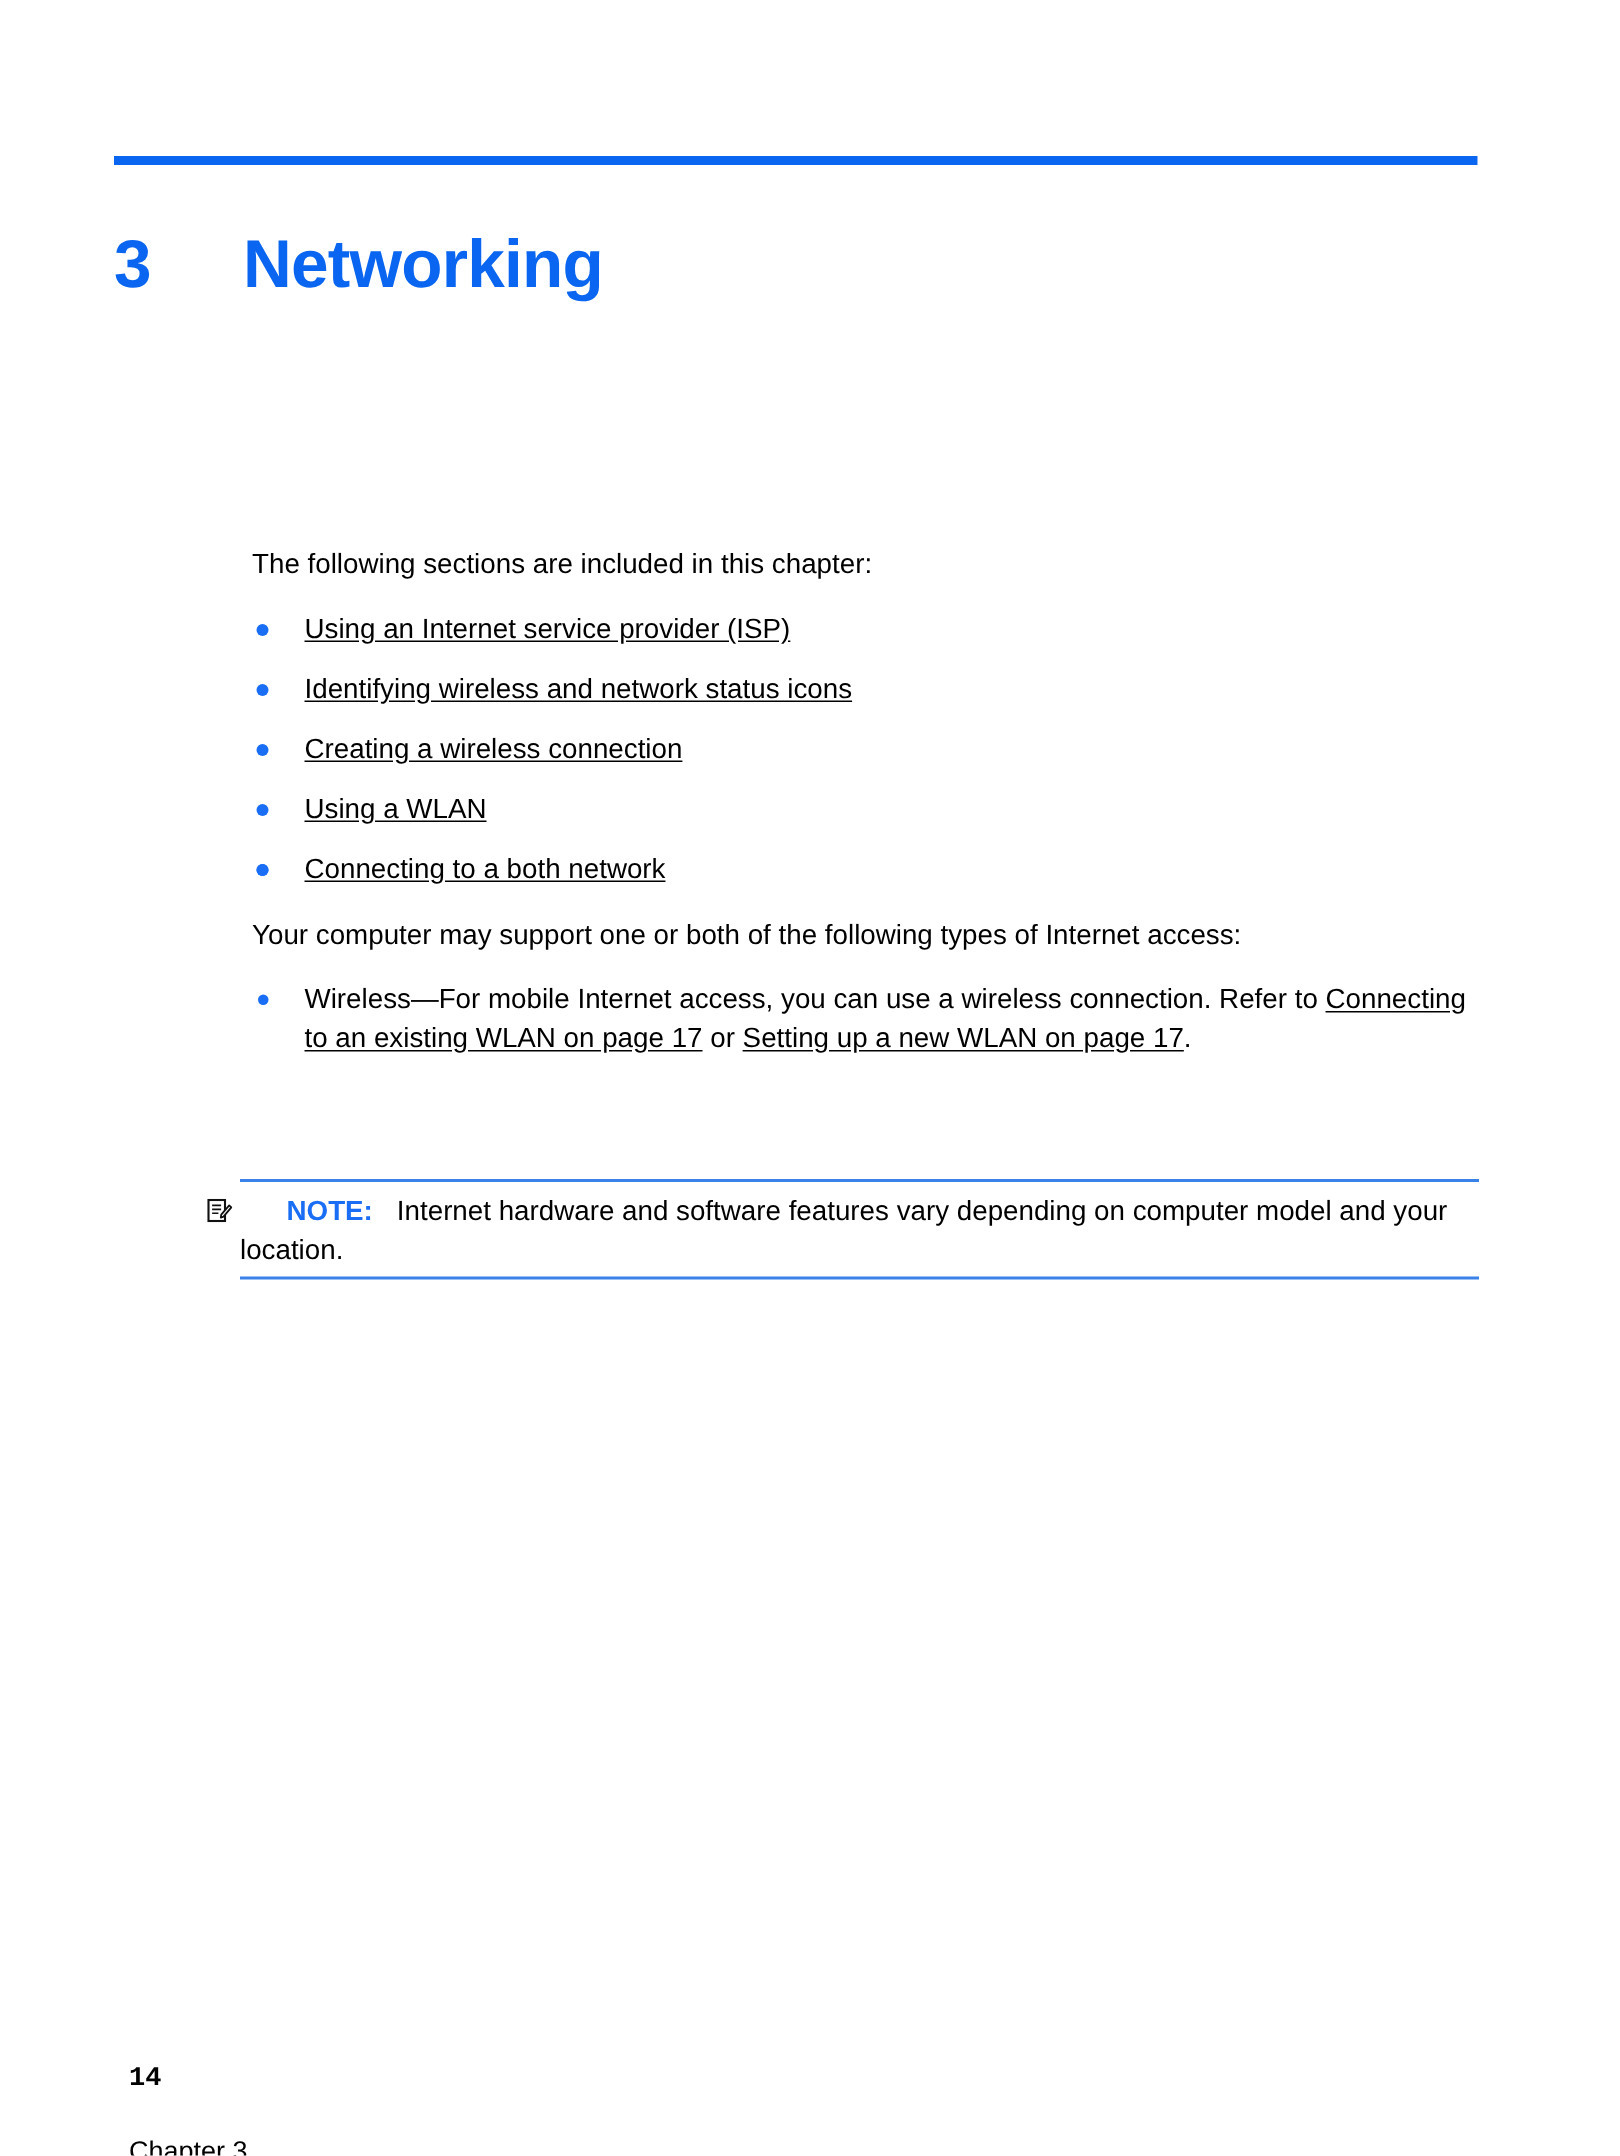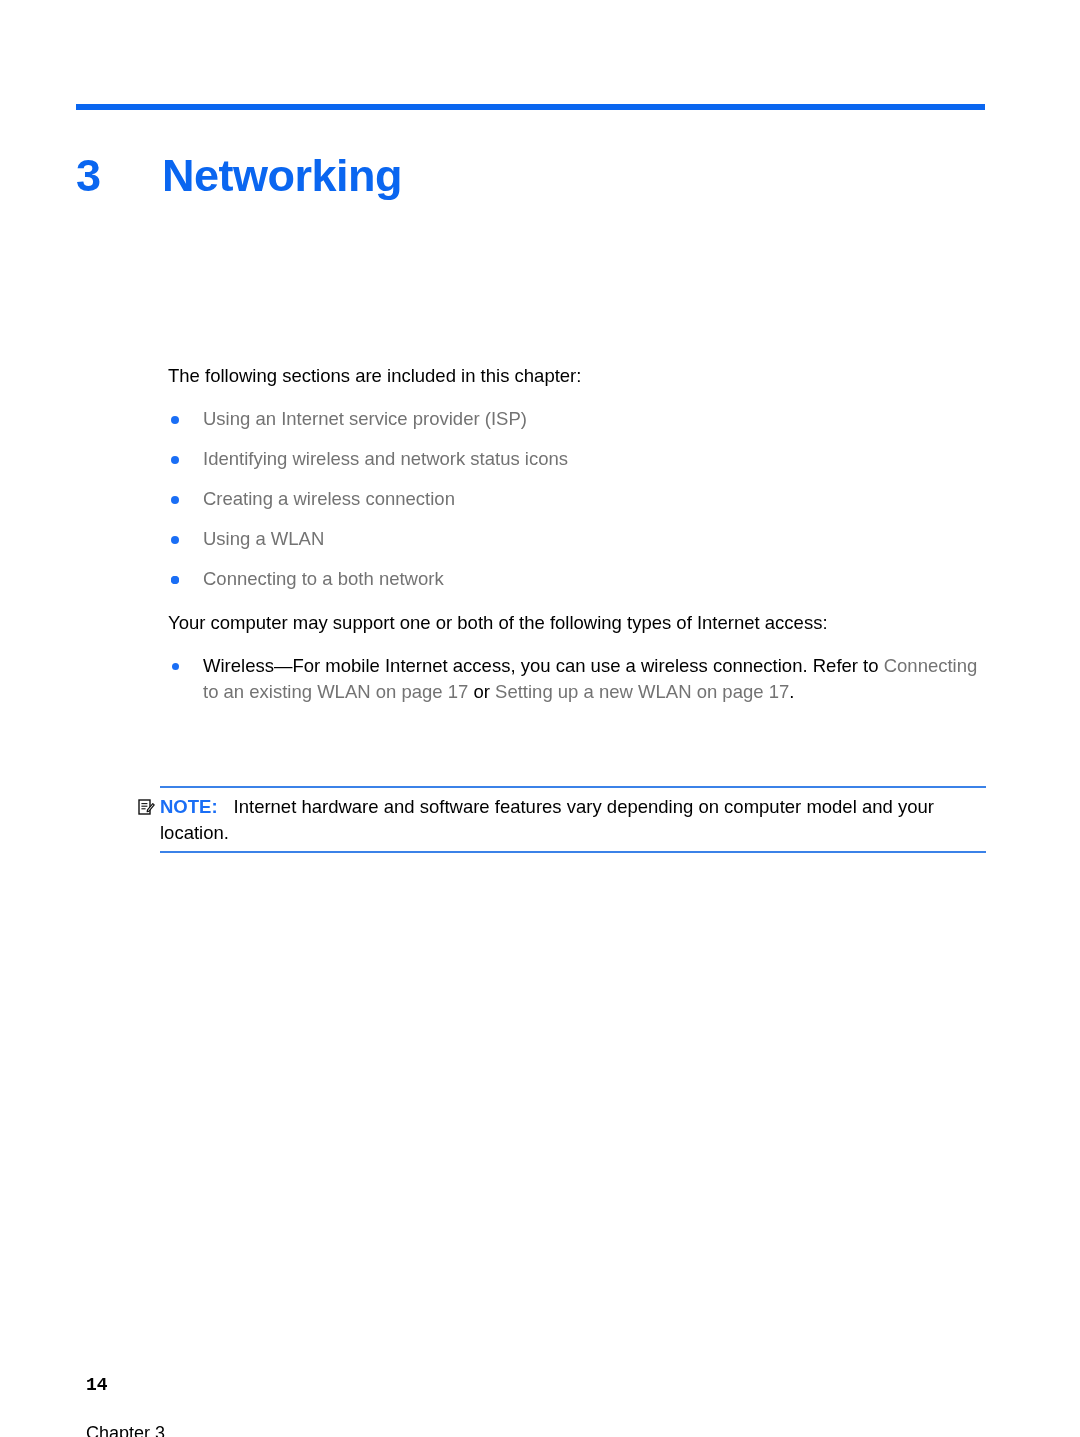--- a/index.html
+++ b/index.html
@@ -104,21 +104,22 @@
     position: absolute;
     left: 4px;
     top: 10px;
     width: 7px;
     height: 7px;
     border-radius: 50%;
     background: #1a6ef5;
   }
 
   a.doclink, .doclink {
-    color: #737373;
+    color: #000000;
+    text-decoration: underline;
     text-underline-offset: 2px;
   }
 
   .spacer-list {
     margin: 0 0 16px 0;
   }
 
   
   .note {
     position: absolute;
@@ -141,20 +142,21 @@
     position: absolute;
     left: -22px;
     top: 9px;
     width: 17px;
     height: 17px;
   }
   .note-label {
     color: #1a6ef5;
     font-weight: bold;
     margin-right: 16px;
+    margin-left: 31px;
   }
 
   
   .footer {
     position: absolute;
     left: 66px;
     top: 1348px;
     font-size: 18px;
     line-height: 24px;
     color: #000;

